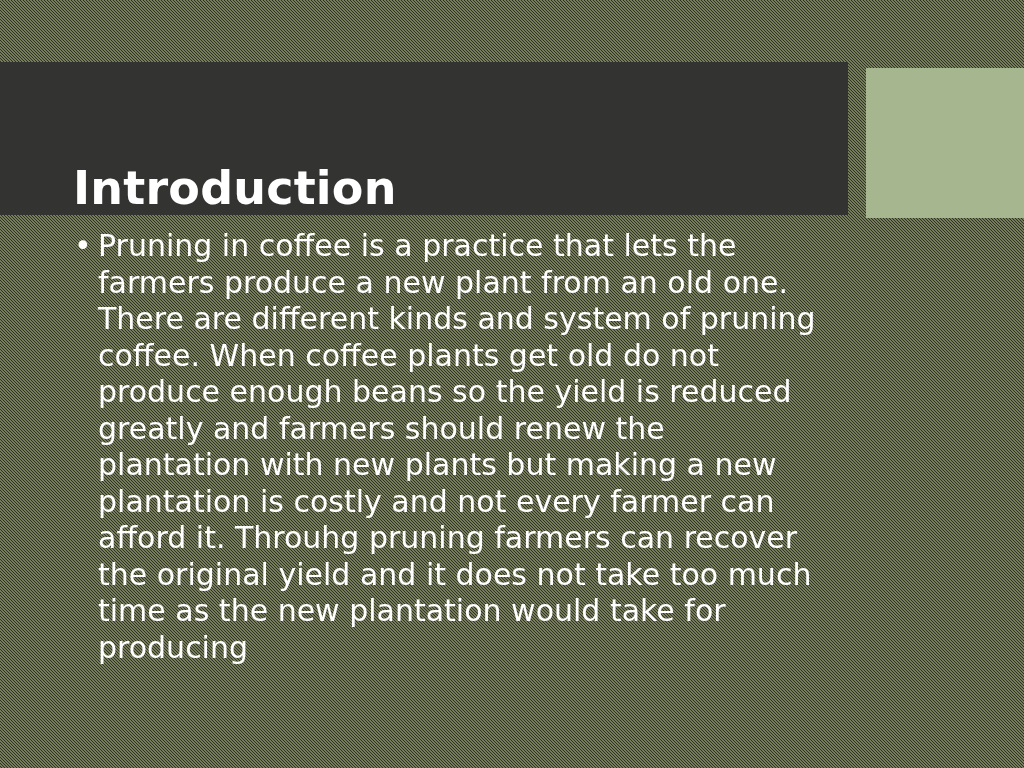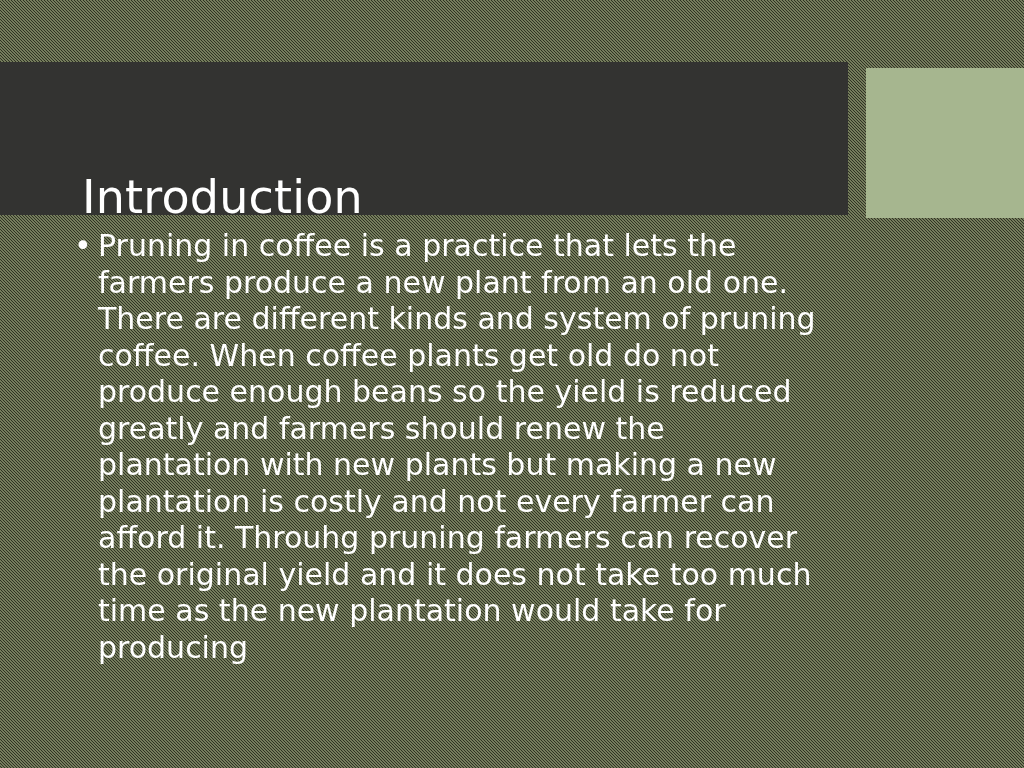--- a/index.html
+++ b/index.html
@@ -42,23 +42,23 @@
     top: 62px;
     width: 848px;
     height: 153px;
     background: #333331;
   }
 
   .title-text {
     position: absolute;
     left: 70px;
     top: 100px;
-    margin: 12px;
+    margin: 3px;
     font-size: 46px;
-    font-weight: 400;
+    font-weight: 700;
     line-height: 1;
     color: #ffffff;
     letter-spacing: 0.2px;
     white-space: nowrap;
   }
 
   
   .accent-block {
     position: absolute;
     left: 866px;

